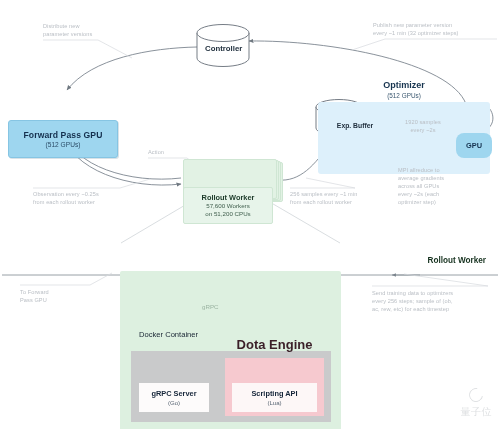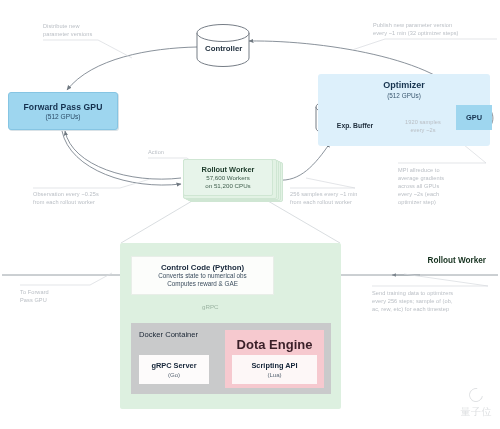--- a/index.html
+++ b/index.html
@@ -4,21 +4,21 @@
 <style>
   html,body{margin:0;padding:0;background:#ffffff;}
   body{
     width:500px;height:429px;position:relative;overflow:hidden;
     font-family:"Liberation Sans","DejaVu Sans",sans-serif;
     color:#2b3a4a;
   }
   #stage{position:absolute;inset:0;width:500px;height:429px;}
   svg.layer{position:absolute;left:0;top:0;width:500px;height:429px;overflow:visible;}
   svg.lines{z-index:1;}
-  .node{position:absolute;z-index:3;box-sizing:border-box;}
+  .node{position:absolute;z-index:3;box-sizing:border-box;margin-top:28px;}
 
   .ann{
     position:absolute;z-index:4;color:#b9bec4;font-size:5.6px;line-height:1.45;
     letter-spacing:.08px;white-space:pre-line;
   }
 
   
   .fwd{
     left:8px;top:92px;width:110px;height:38px;background:#9ed6ef;
     border:1px solid #86c5e3;border-radius:3px;
@@ -30,21 +30,21 @@
 
   .optpanel{
     left:318px;top:74px;width:172px;height:72px;background:#ddf0fb;border-radius:3px;
   }
   .opt-title{position:absolute;z-index:4;left:318px;top:80px;width:172px;text-align:center;
     font-size:9px;font-weight:bold;color:#17344f;}
   .opt-sub{position:absolute;z-index:4;left:318px;top:92px;width:172px;text-align:center;
     font-size:6.4px;color:#3b5870;}
 
   .gpu{
-    left:456px;top:105px;width:36px;height:25px;background:#9ed6ef;border-radius:0;
+    left:456px;top:105px;width:36px;height:25px;background:#9ed6ef;border-radius:8px;
     display:flex;align-items:center;justify-content:center;
     font-size:7.4px;font-weight:bold;color:#15324f;
   }
 
   
   .rw-stack{position:absolute;z-index:2;left:181px;top:158px;width:96px;height:42px;}
   .rw-stack i{position:absolute;display:block;width:92px;height:38px;background:#e2f2e4;
     border:1px solid #cfe6d3;border-radius:2px;}
   .rw-card{
     left:183px;top:159px;width:90px;height:37px;background:#e7f4ea;border:1px solid #cfe6d3;
@@ -182,25 +182,20 @@
   </div>
   <div class="node rw-card">
     <div class="t1">Rollout Worker</div>
     <div class="t2">57,600 Workers</div>
     <div class="t3">on 51,200 CPUs</div>
   </div>
 
   <div class="node detail"></div>
   <div class="detail-title">Rollout Worker</div>
 
-  <div class="node ctrlcode">
-    <div class="t1">Control Code (Python)</div>
-    <div class="t2">Converts state to numerical obs</div>
-    <div class="t3">Computes reward &amp; GAE</div>
-  </div>
 
   <div class="node docker"></div>
   <div class="docker-title">Docker
 Container</div>
 
   <div class="node dota"></div>
   <div class="dota-title">Dota Engine</div>
 
   <div class="node grpcsrv">
     <div class="t1">gRPC Server</div>

